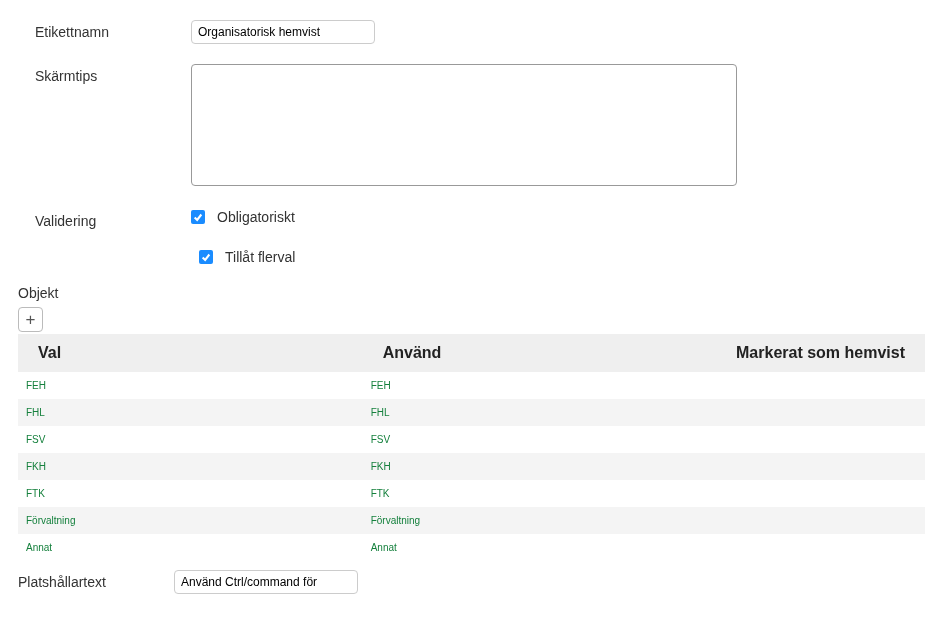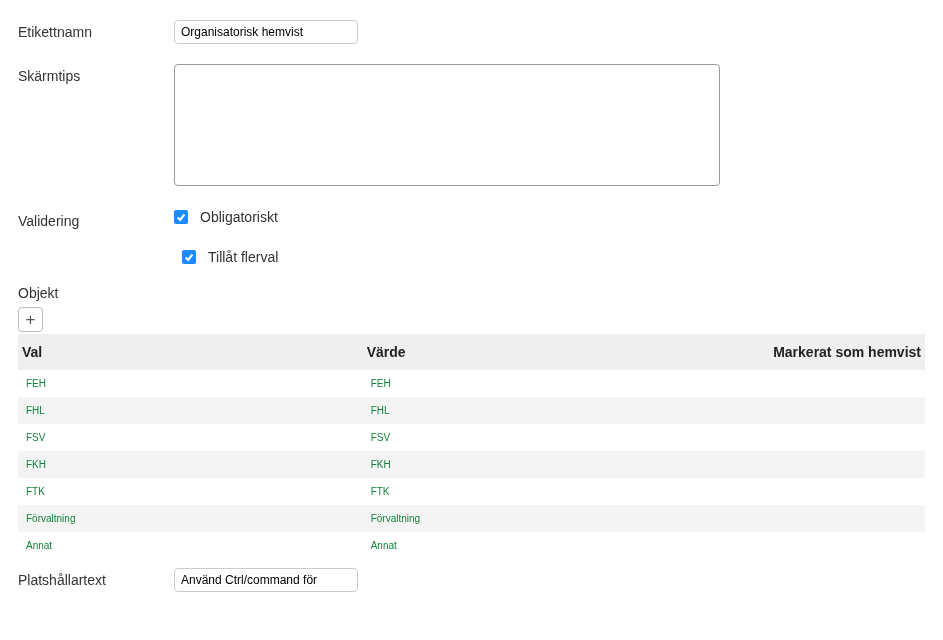--- a/index.html
+++ b/index.html
@@ -17,20 +17,21 @@
     .form-row {
       display: flex;
       align-items: flex-start;
       margin-bottom: 20px;
     }
     .form-row .label {
       width: 156px;
       flex-shrink: 0;
       padding-top: 4px;
       color: #333;
+      margin-left: 17px;
     }
     .form-row .field {
       flex: 1;
     }
     input[type="text"] {
       border: 1px solid #ccc;
       border-radius: 4px;
       padding: 4px 6px;
       font-size: 12px;
       font-family: inherit;
@@ -98,23 +99,23 @@
       cursor: pointer;
       margin-bottom: 2px;
     }
     table {
       width: 100%;
       border-collapse: collapse;
     }
     thead th {
       background: #efefef;
       text-align: left;
-      padding: 10px 4px;
+      padding: 10px 20px;
       font-weight: 700;
-      font-size: 14px;
+      font-size: 16px;
       color: #222;
     }
     thead th:first-child {
       width: 38%;
     }
     thead th:nth-child(2) {
       width: 37%;
     }
     thead th:nth-child(3) {
       text-align: right;
@@ -182,21 +183,21 @@
 <div class="section-label">Objekt</div>
 
 <div class="add-button">
   <span>+</span>
 </div>
 
 <table>
   <thead>
     <tr>
       <th>Val</th>
-      <th>Värde</th>
+      <th>Använd</th>
       <th>Markerat som hemvist</th>
     </tr>
   </thead>
   <tbody id="table-body">
   <tr>
         <td>FEH</td>
         <td>FEH</td>
         <td></td>
       </tr>
       <tr>

